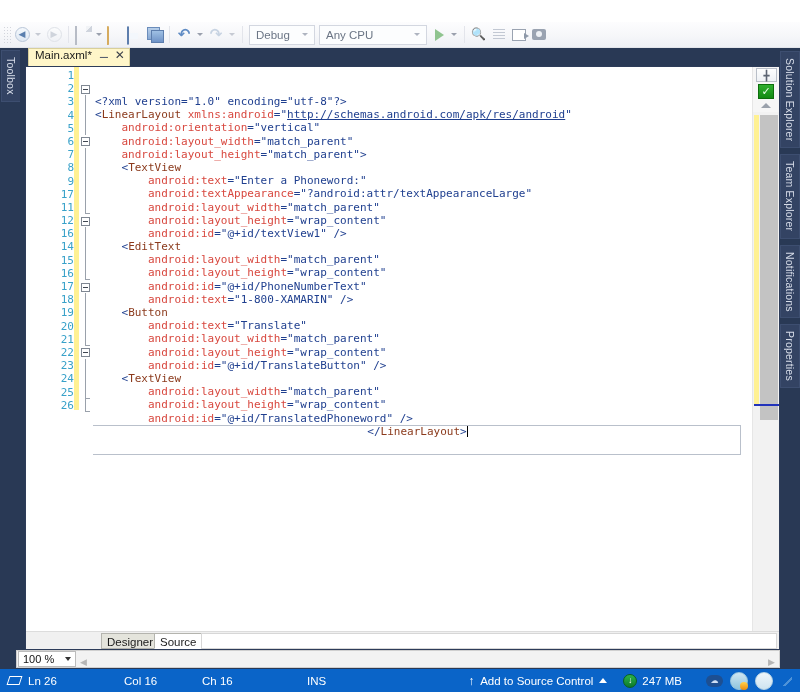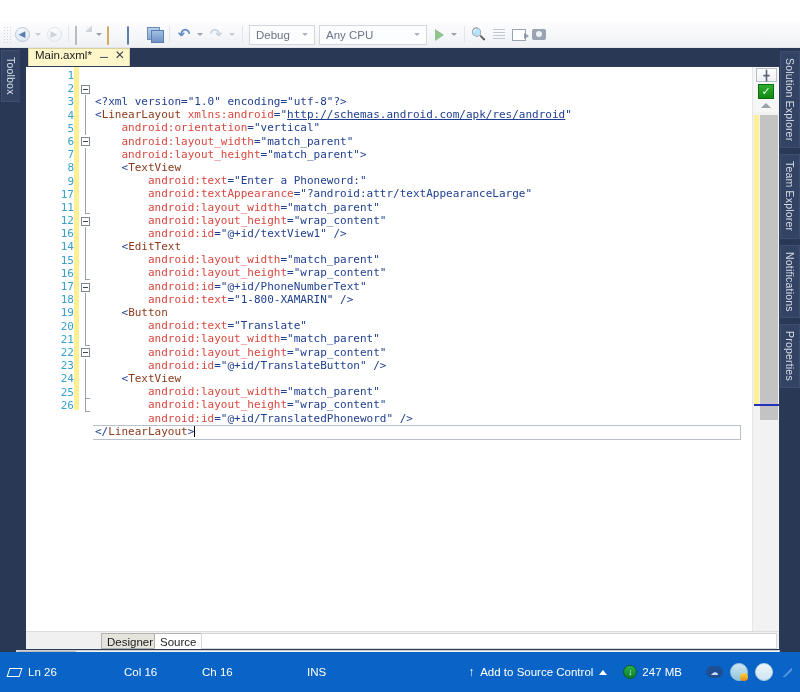--- a/index.html
+++ b/index.html
@@ -201,22 +201,23 @@
     position: absolute; left: 6px; width: 5px; height: 1px; background: #9aa1ab;
   }
   .codecol {
     flex: 1; position: relative; padding-top: 2px;
     font-family: "DejaVu Sans Mono", monospace; font-size: 11px;
     white-space: pre; overflow: hidden;
   }
   .code-line { height: 13.2px; line-height: 13.2px; padding-left: 2px; }
   .code-line.current {
     border: 1px solid #b9c0cb; margin-left: -1px;
-    height: 15px; line-height: 11.2px; padding-left: 2px;
+    height: 30px; line-height: 11.2px; padding-left: 2px;
     width: calc(100% - 10px);
+    text-align: center;
   }
   .tk-punct { color: #1f3f8f; }
   .tk-tag   { color: #8b3a1c; }
   .tk-attr  { color: #d8483f; }
   .tk-eq    { color: #1f3f8f; }
   .tk-val   { color: #1f3f8f; }
   .tk-link  { color: #1f3f8f; text-decoration: underline; }
   .tk-pi    { color: #1f3f8f; }
   .caret-bar {
     display: inline-block; width: 1px; height: 11px; background: #000;
@@ -306,21 +307,21 @@
     display: flex; align-items: flex-start; padding: 3px 0 0 8px;
   }
   .errorrow .elabel { }
   .err-underline {
     position: absolute; left: 8px; bottom: 0; width: 56px; height: 3px;
     background: #4a5b7d;
   }
 
   
   .statusbar {
-    position: absolute; left: 0; bottom: 0; width: 800px; height: 40px;
+    position: absolute; left: 0; bottom: 0; width: 800px; height: 23px;
     background: #0a64c8; color: #ffffff; font-size: 11.5px;
     display: flex; align-items: center;
   }
   .sb-icon {
     width: 13px; height: 9px; margin: 0 7px 0 8px;
     border: 1.6px solid #ffffff; transform: skewX(-18deg);
   }
   .sb-cell { white-space: nowrap; }
   .sb-ln { width: 80px; }
   .sb-col { width: 78px; margin-left: 16px; }

